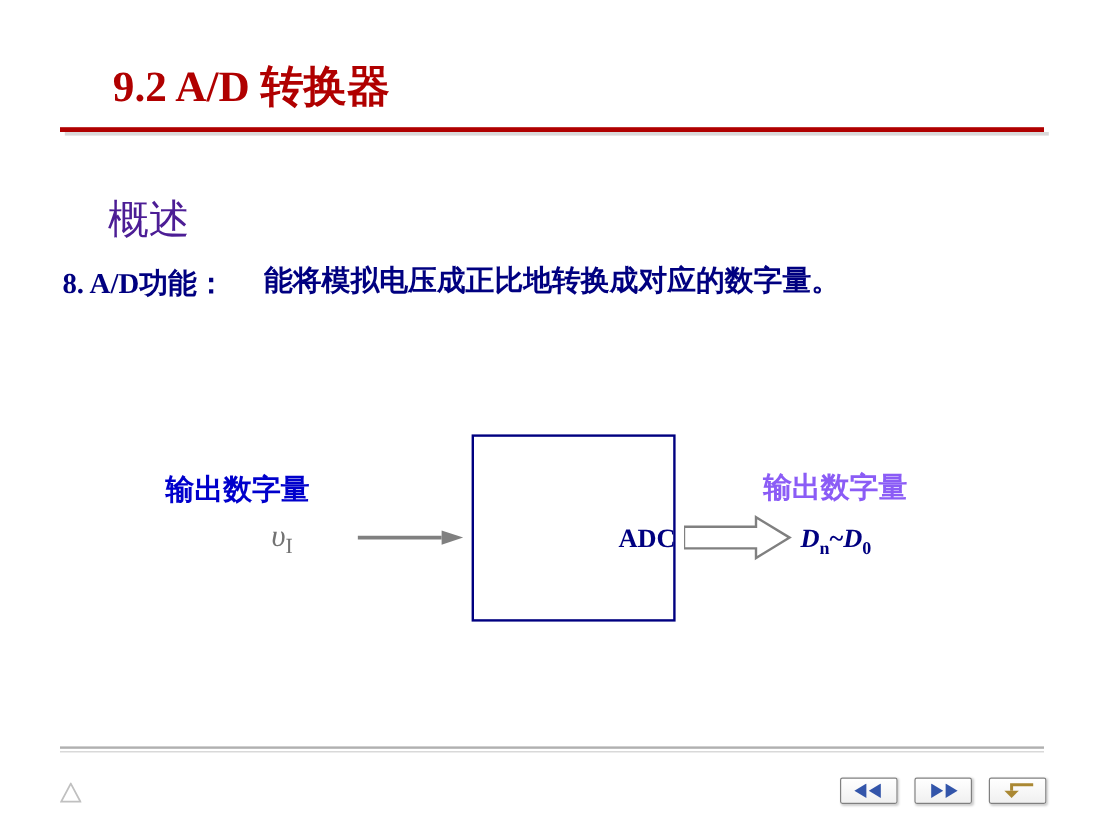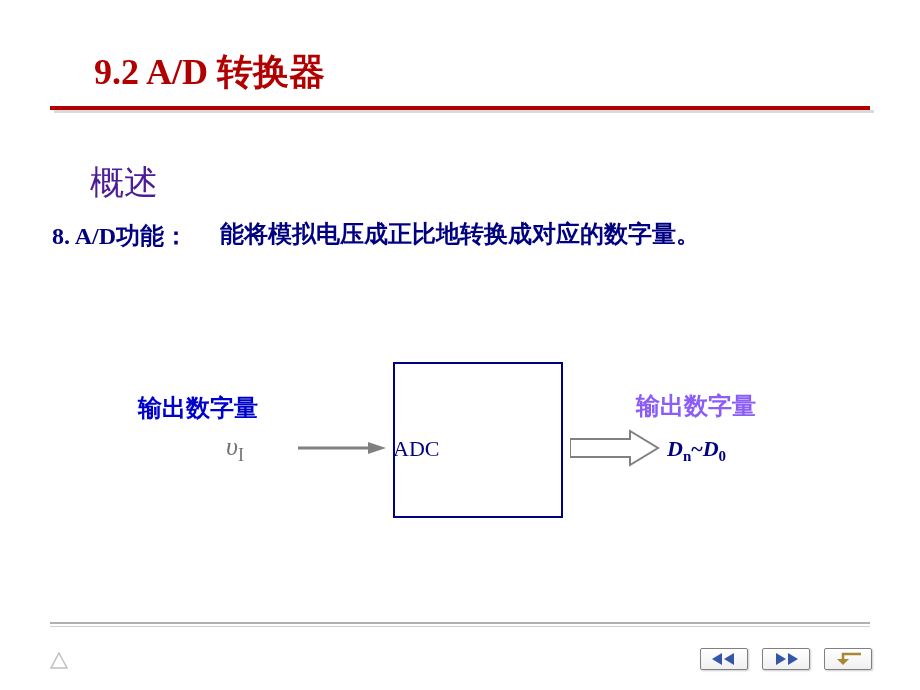--- a/index.html
+++ b/index.html
@@ -91,23 +91,23 @@
       width: 170px;
       height: 156px;
       border: 2px solid #000080;
       background: #ffffff;
     }
     .adc-label {
       position: absolute;
       top: 436px;
       left: 393px;
       width: 170px;
-      text-align: left;
+      text-align: right;
       font-size: 22px;
-      font-weight: normal;
+      font-weight: bold;
       color: #000080;
       font-family: "Times New Roman", serif;
     }
     .output-label {
       position: absolute;
       top: 390px;
       left: 636px;
       font-size: 24px;
       font-weight: bold;
       color: #8b5cf6;

